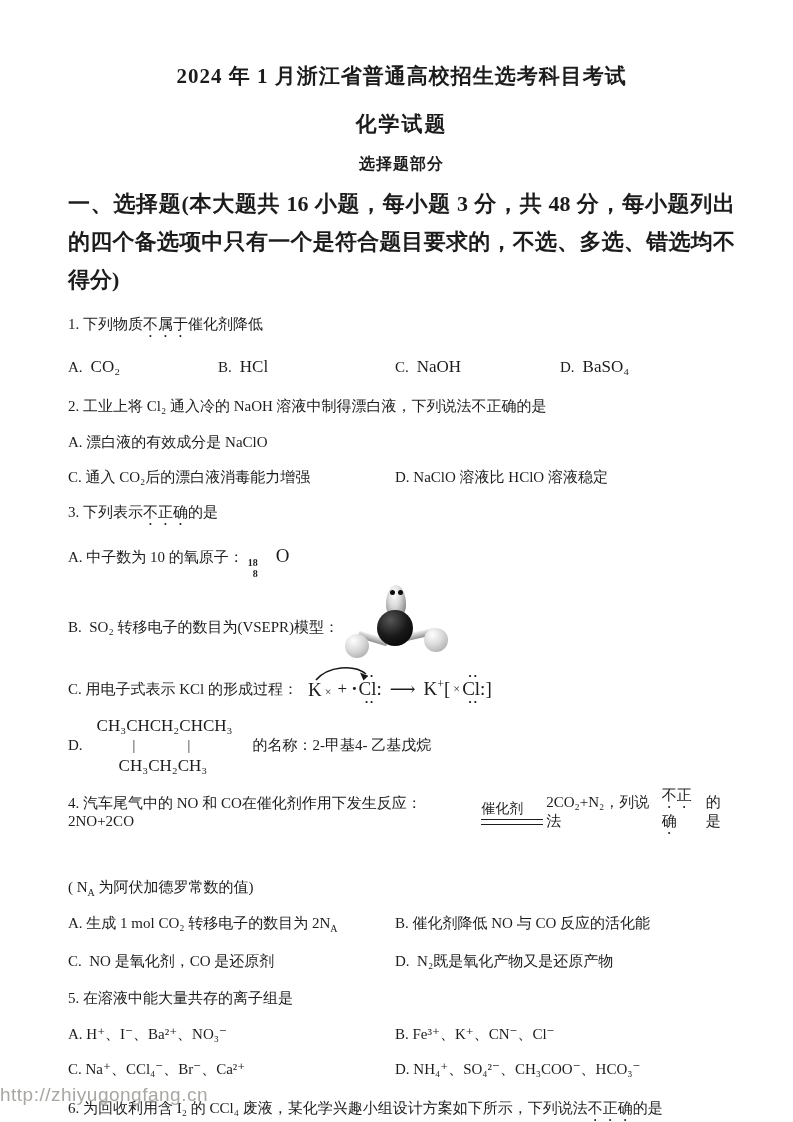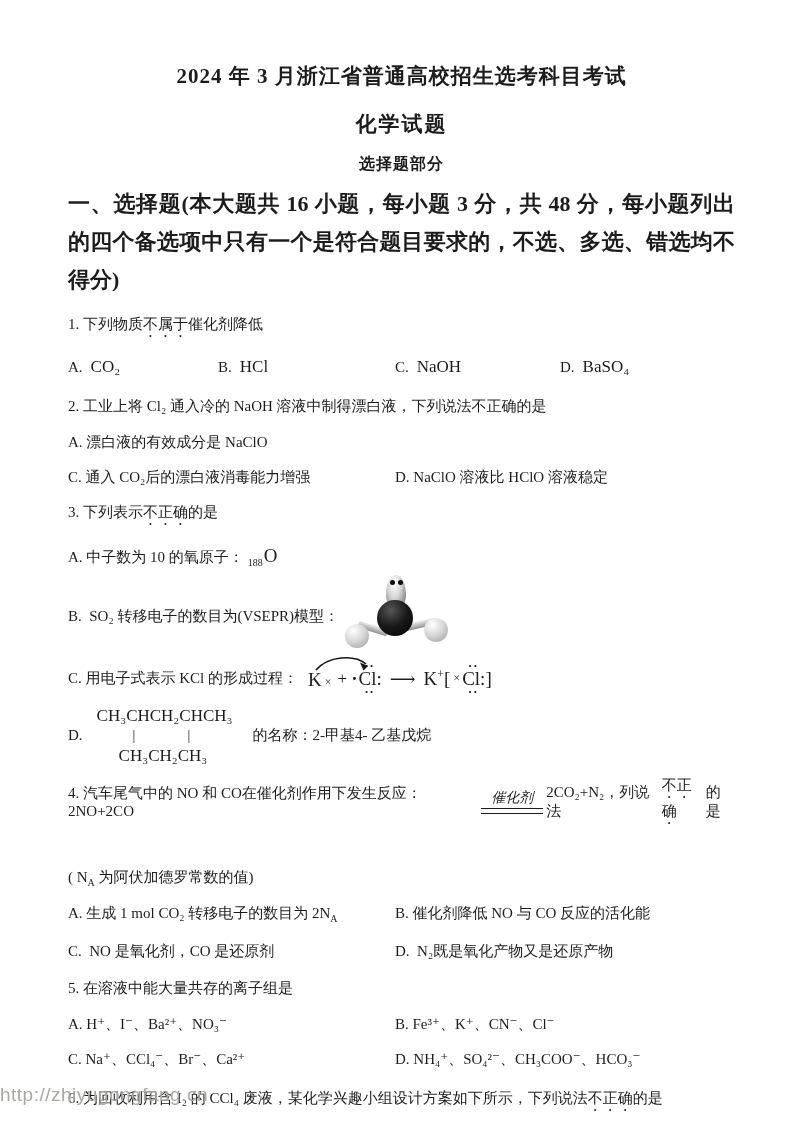--- a/index.html
+++ b/index.html
@@ -29,21 +29,21 @@
     -webkit-text-emphasis:filled dot;
     -webkit-text-emphasis-position:under right;
     text-emphasis:filled dot;
     text-emphasis-position:under right;
   }
 
   .row4{display:grid;grid-template-columns:150px 177px 165px auto;margin-top:16px;font-size:15px;align-items:baseline;}
   .row2{display:grid;grid-template-columns:327px auto;font-size:15px;align-items:baseline;}.mt14{margin-top:14px;}.mt16{margin-top:16px;}.mt18{margin-top:18px;}
 
   
-  .iso-col{display:inline-flex;flex-direction:row;font-size:10px;line-height:1.05;text-align:right;vertical-align:-4px;margin:0 1px 0 4px;}
+  .iso-col{display:inline-flex;flex-direction:column;font-size:10px;line-height:1.05;text-align:right;vertical-align:-4px;margin:0 18px 0 4px;font-weight:bold;}
   .iso-sym{font-size:19px;}
 
   
   .molecule{position:relative;width:104px;height:84px;flex:0 0 auto;margin-left:6px;}
   .lobe{position:absolute;left:41px;top:0;width:20px;height:34px;z-index:1;
     background:radial-gradient(ellipse at 42% 26%,#ffffff 0%,#d8d8d8 38%,#8d8d8d 78%,#6c6c6c 100%);
     border-radius:50% 50% 50% 50% / 58% 58% 42% 42%;}
   .lp{position:absolute;top:5px;width:5px;height:5px;border-radius:50%;background:#0b0b0b;}
   .lp.l{left:3.5px;} .lp.r{right:3.5px;}
   .bond{position:absolute;width:30px;height:7px;background:linear-gradient(#efefef,#8f8f8f);z-index:2;}
@@ -63,21 +63,21 @@
   .ef-x{font-size:12px;margin:0 2px 0 3px;color:#333;}
   .ef-plus{margin:0 4px;font-size:17px;}
   .ef-dot{font-weight:bold;margin-right:1px;vertical-align:2px;}
   .dotstack{display:inline-flex;flex-direction:column;align-items:center;line-height:1;vertical-align:middle;}
   .dd{font-size:9px;letter-spacing:2px;line-height:6px;height:6px;}
   .dmain{line-height:20px;}
   .ef-arrow{margin:0 8px;font-size:18px;}
   .ef sup{font-size:12px;}
 
   
-  .eq-stack{display:inline-flex;flex-direction:column;align-items:center;vertical-align:-14px;margin:8px 3px;font-style:italic;}
+  .eq-stack{display:inline-flex;flex-direction:column;align-items:flex-start;vertical-align:-14px;margin:8px 3px;}
   .eq-cat{font-size:14px;line-height:18px;}
   .eq-line{width:62px;height:4px;border-top:1.6px solid #1c1c1c;border-bottom:1.6px solid #1c1c1c;margin-top:1px;}
 
   
   .d-row{display:flex;align-items:center;margin-top:10px;font-size:15px;}
   .struct{line-height:1.25;margin-left:6px;}
   .s-top{font-size:17px;}
   .s-bars span{display:inline-block;font-size:14px;}
   .s-b1{margin-left:36px;} .s-b2{margin-left:52px;}
   .s-bot span{display:inline-block;font-size:17px;}
@@ -93,21 +93,21 @@
   .footer{position:absolute;left:0;bottom:16px;width:100%;text-align:left;
     font-family:"Liberation Sans","DejaVu Sans",sans-serif;
     font-size:19px;color:#a9a7a3;letter-spacing:0.5px;}
 </style>
 </head>
 <body>
 
 <div class="page">
   <div class="content">
 
-    <div class="doc-title" data-bind="page.title">2024 年 3 月浙江省普通高校招生选考科目考试</div>
+    <div class="doc-title" data-bind="page.title">2024 年 1 月浙江省普通高校招生选考科目考试</div>
     <div class="doc-subtitle" data-bind="page.subtitle">化学试题</div>
     <div class="section-label" data-bind="page.section_label">选择题部分</div>
     <p class="intro" data-bind="page.intro">一、选择题(本大题共 16 小题，每小题 3 分，共 48 分，每小题列出的四个备选项中只有一个是符合题目要求的，不选、多选、错选均不得分)</p>
 
     <div class="qline mt14"><span data-bind="q1.pre">1. 下列物质</span><span class="emph" data-bind="q1.emph">不属于</span><span data-bind="q1.post">催化剂降低</span></div>
     <div class="row4">
       <span><span class="ol" data-bind="q1.a_label">A.</span><span class="chem" data-bind="q1.a">CO₂</span></span>
       <span><span class="ol" data-bind="q1.b_label">B.</span><span class="chem" data-bind="q1.b">HCl</span></span>
       <span><span class="ol" data-bind="q1.c_label">C.</span><span class="chem" data-bind="q1.c">NaOH</span></span>
       <span><span class="ol" data-bind="q1.d_label">D.</span><span class="chem" data-bind="q1.d">BaSO₄</span></span>

